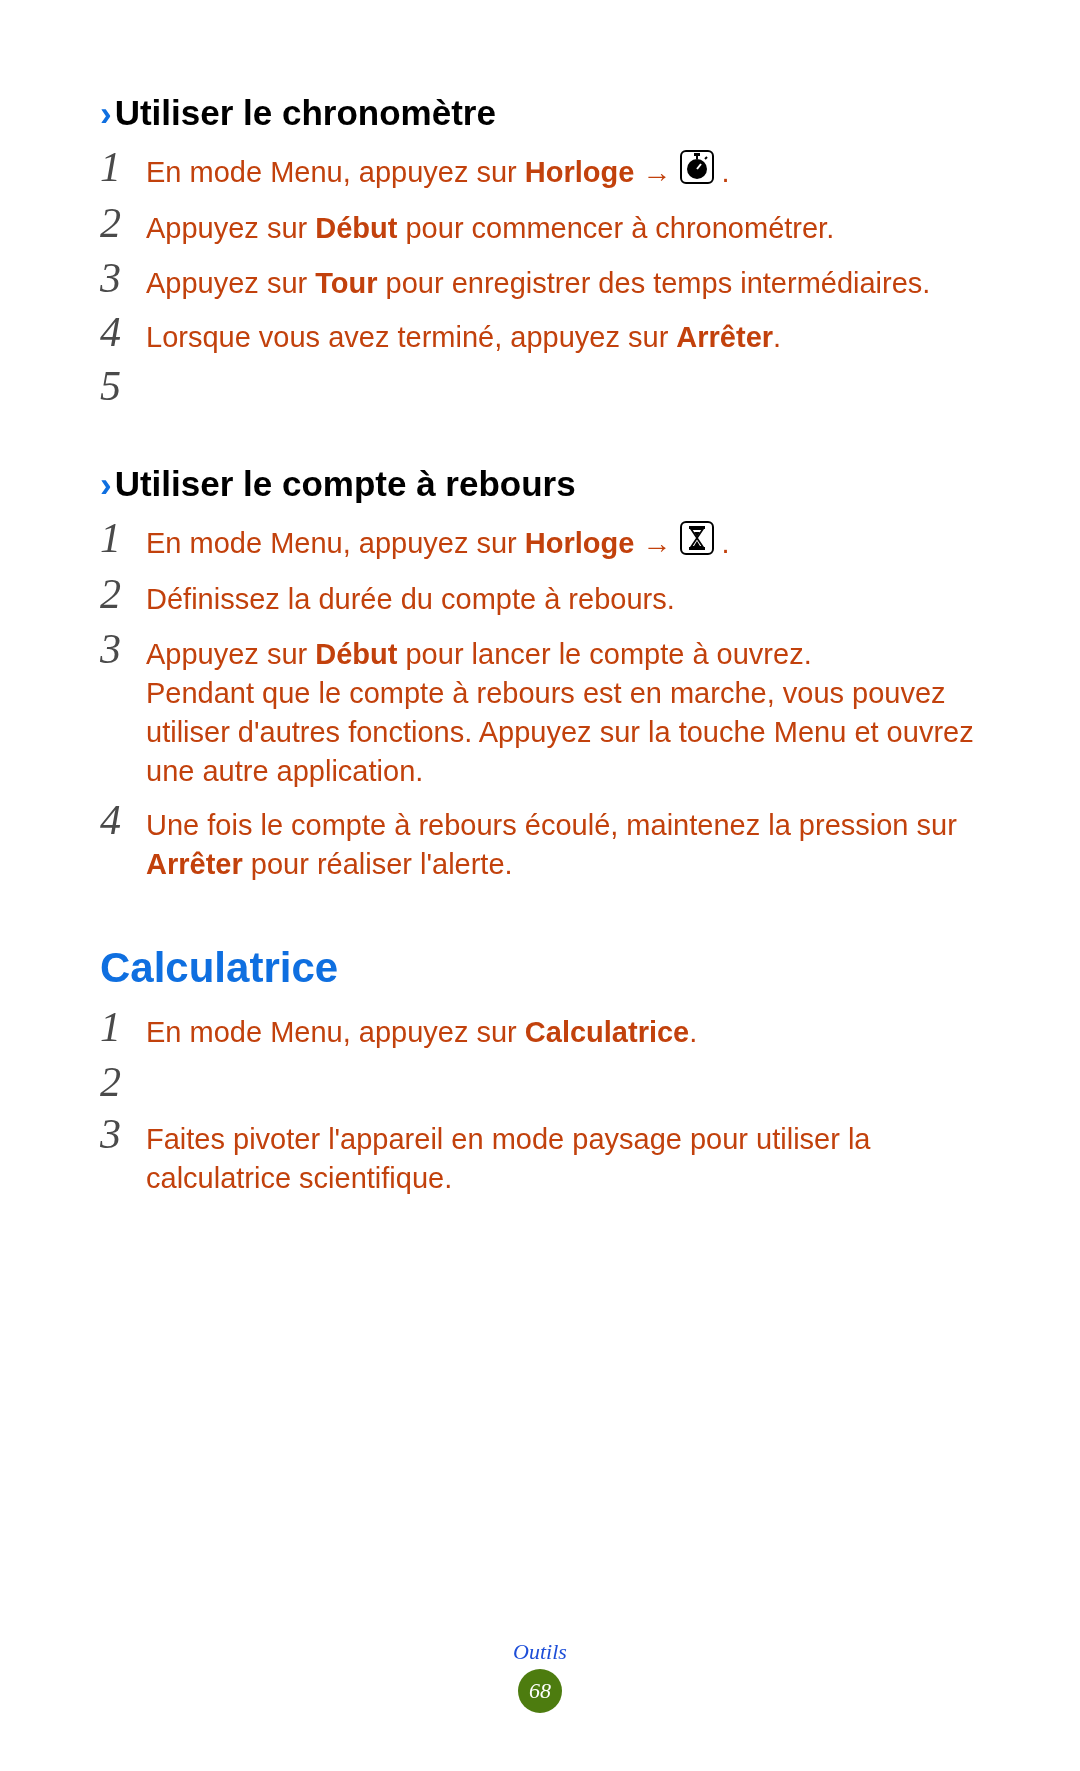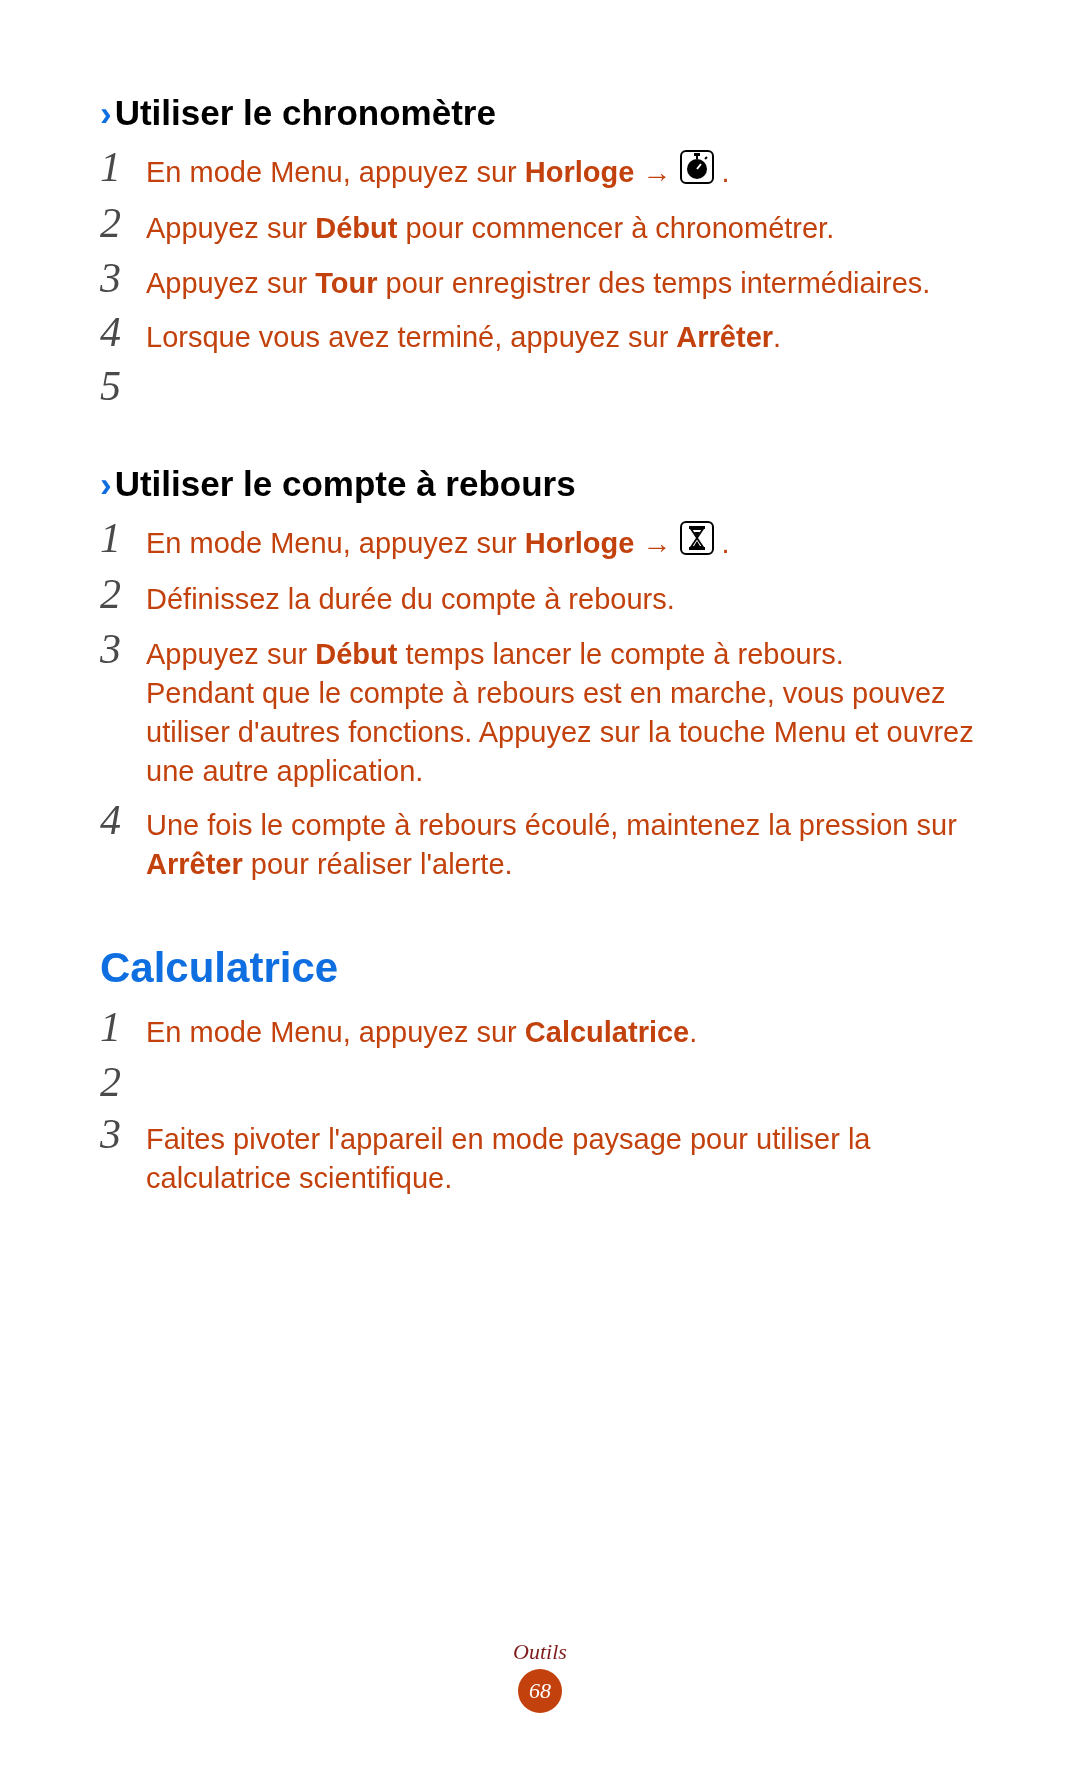--- a/index.html
+++ b/index.html
@@ -76,28 +76,28 @@
     position: absolute;
     bottom: 58px;
     left: 0;
     right: 0;
     text-align: center;
   }
   .footer-label {
     font-style: italic;
     font-family: Georgia, "Times New Roman", serif;
     font-size: 22px;
-    color: #7f1d1d;
+    color: #1d4ed8;
   }
   .page-circle {
     margin: 4px auto 0;
     width: 44px;
     height: 44px;
     border-radius: 50%;
-    background: #c2410c;
+    background: #4d7c0f;
     color: #fff;
     font-size: 22px;
     font-style: italic;
     font-family: Georgia, "Times New Roman", serif;
     display: flex;
     align-items: center;
     justify-content: center;
   }
   .arrow {
     font-family: Arial, sans-serif;
@@ -182,21 +182,21 @@
     <div class="item">
       <div class="num">2</div>
       <div class="step-body">
         <span>Définissez la durée du compte à rebours.</span>
       </div>
     </div>
 
     <div class="item">
       <div class="num">3</div>
       <div class="step-body">
-        <span>Appuyez sur </span><b>Début</b><span> temps lancer le compte à rebours.</span><br>
+        <span>Appuyez sur </span><b>Début</b><span> pour lancer le compte à ouvrez.</span><br>
         <span>Pendant que le compte à rebours est en marche, vous pouvez utiliser d'autres fonctions. Appuyez sur la touche Menu et ouvrez une autre application.</span>
       </div>
     </div>
 
     <div class="item">
       <div class="num">4</div>
       <div class="step-body">
         <span>Une fois le compte à rebours écoulé, maintenez la pression sur </span><b>Arrêter</b><span> pour réaliser l'alerte.</span>
       </div>
     </div>

